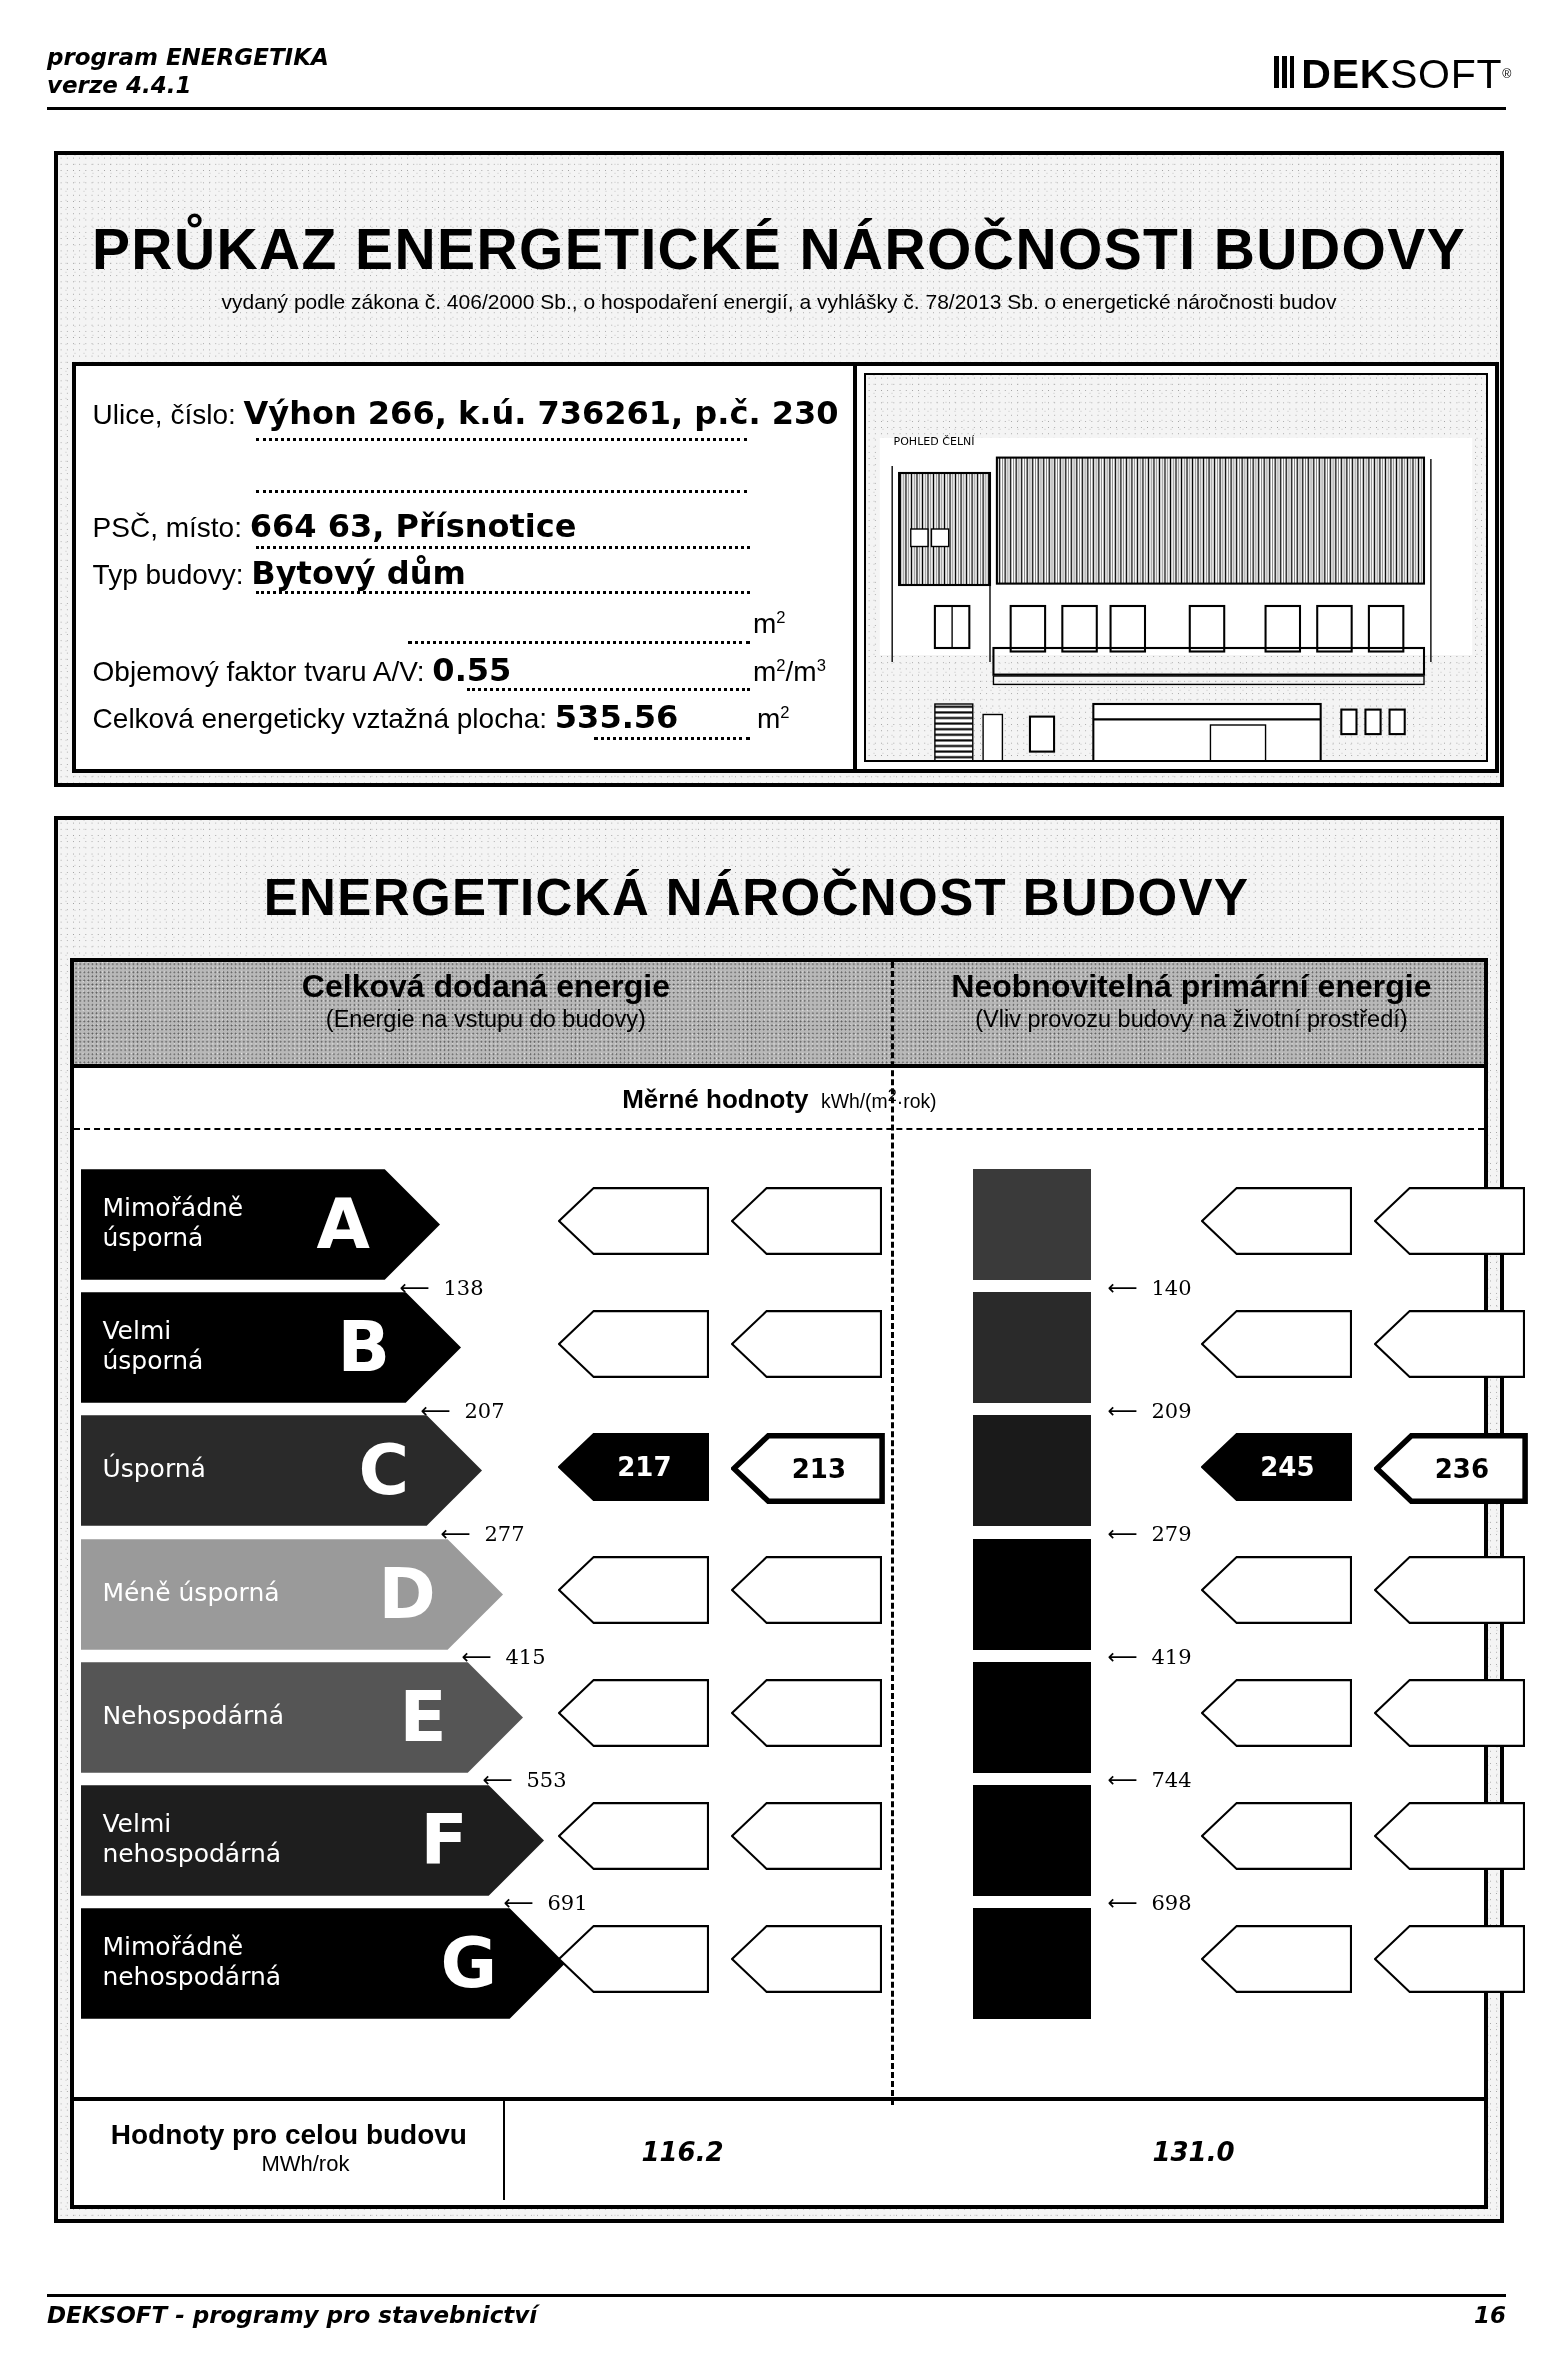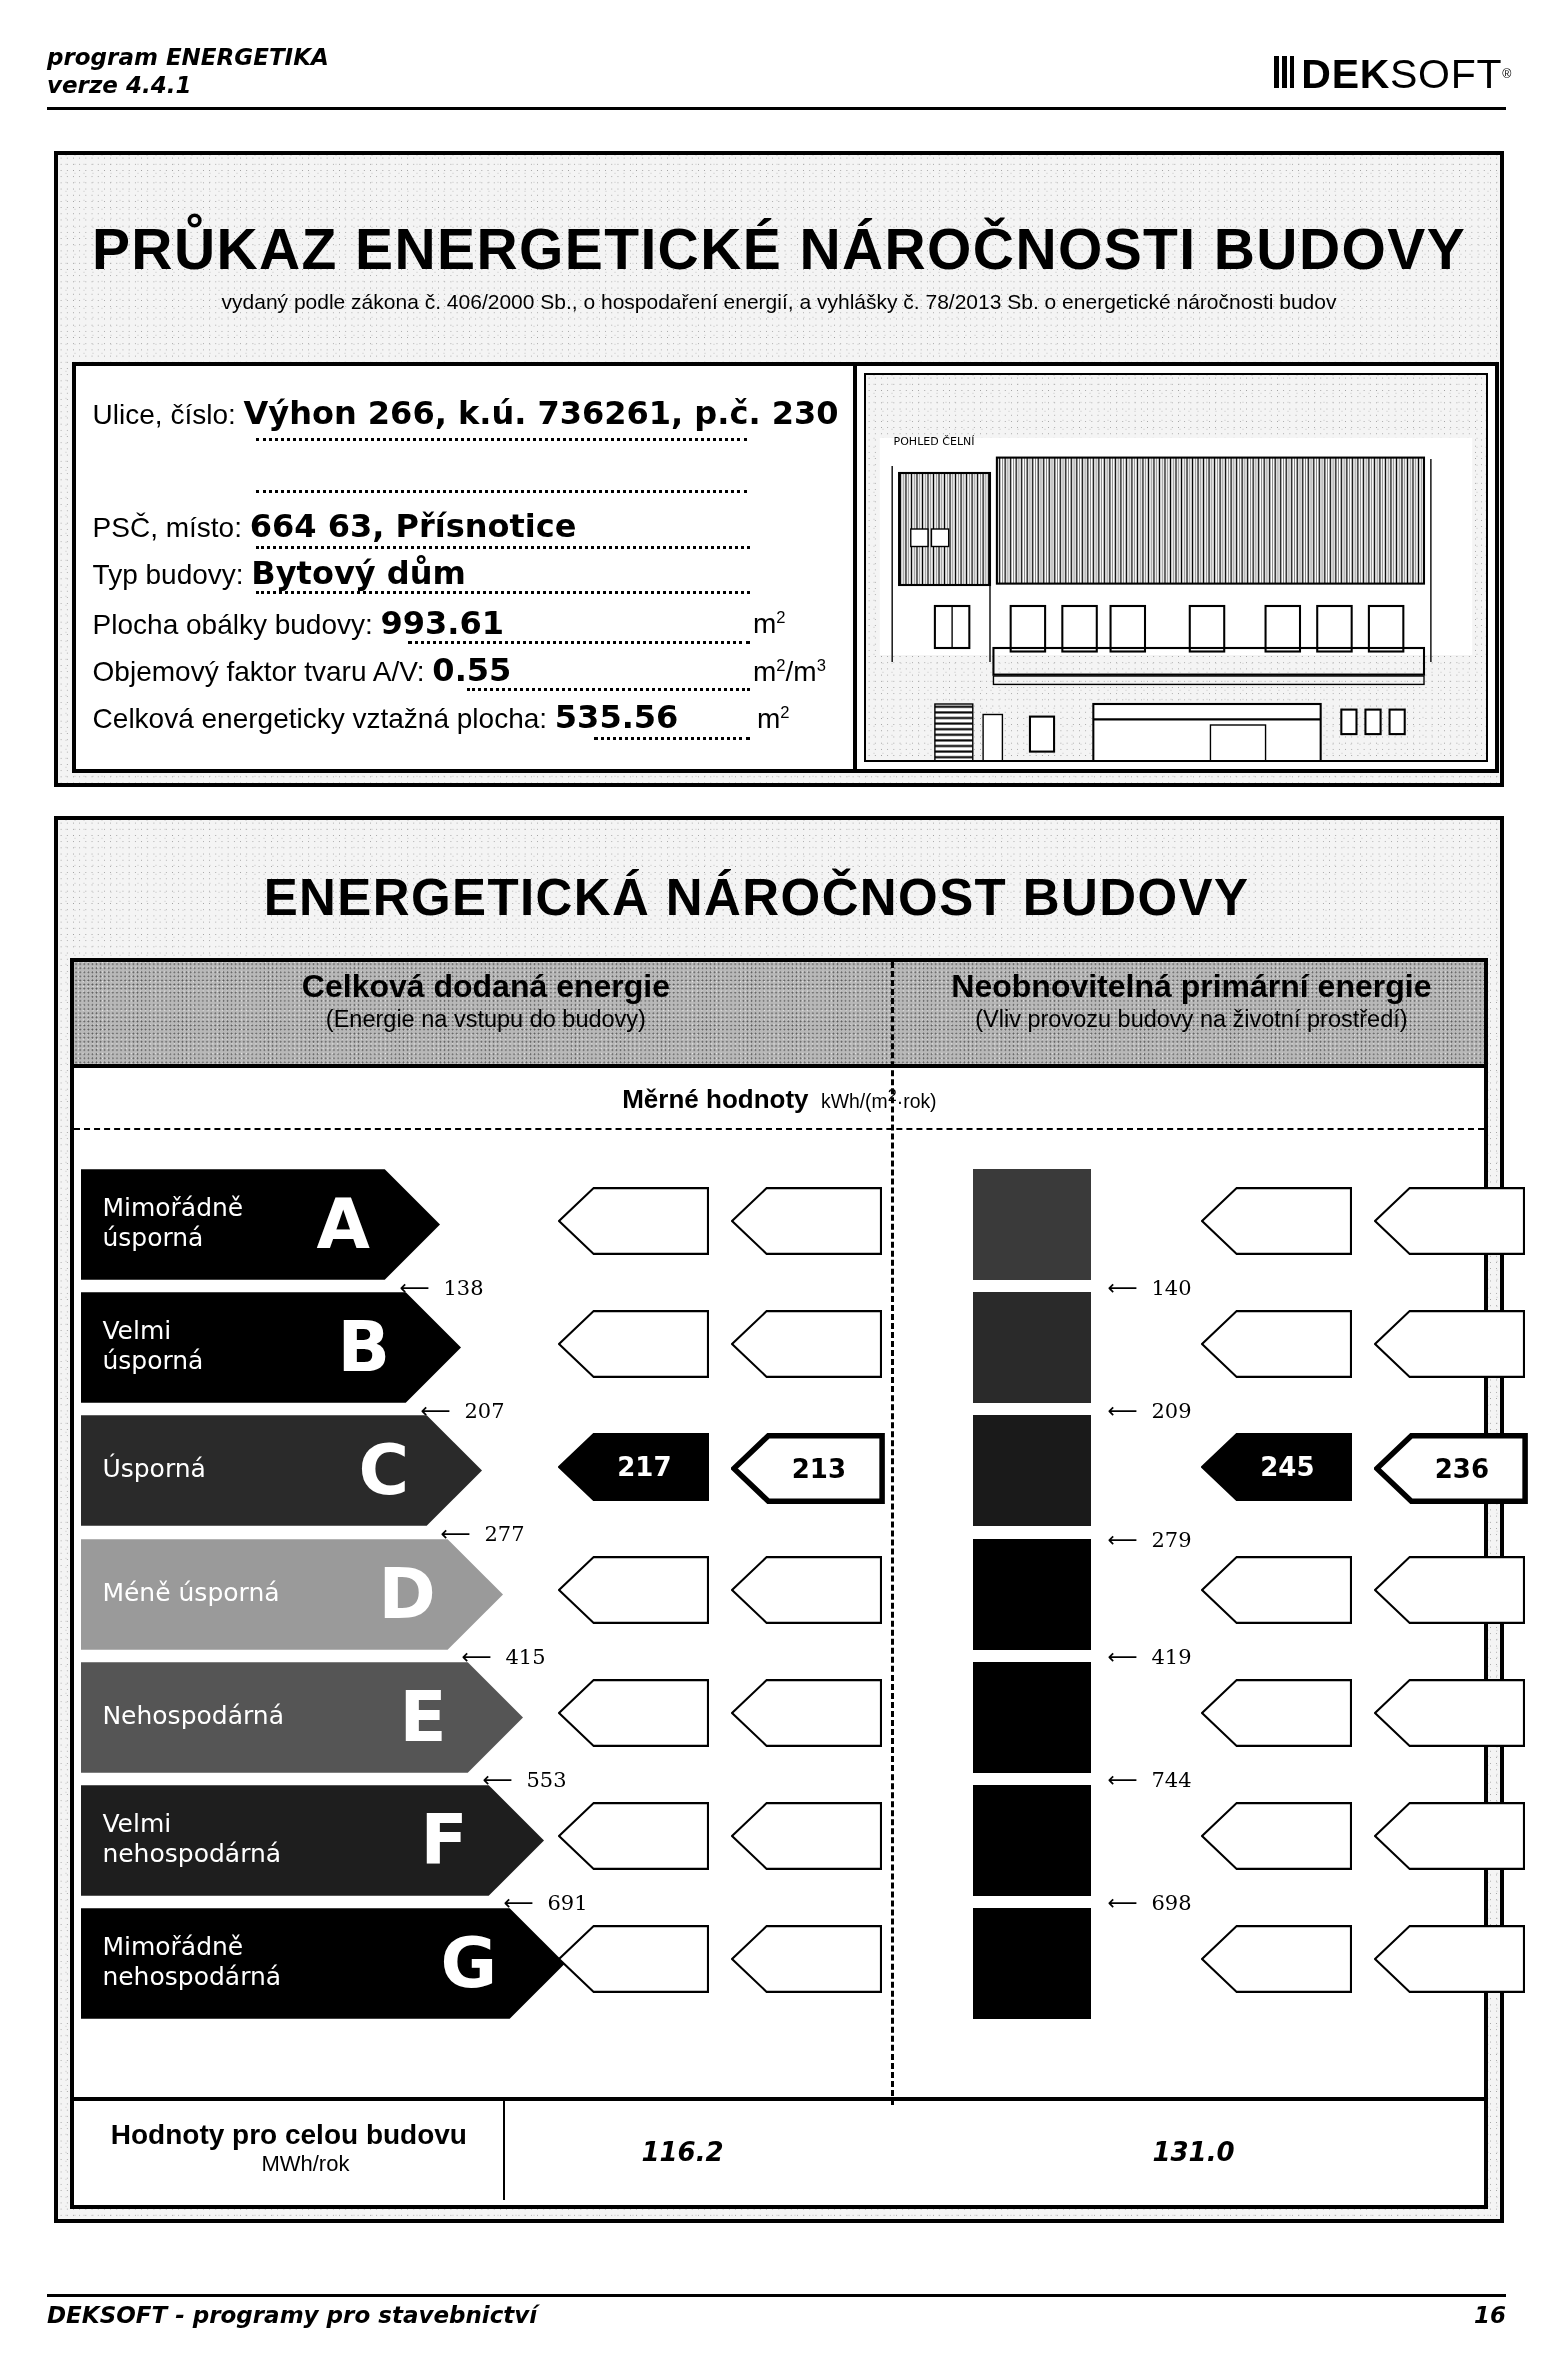--- a/index.html
+++ b/index.html
@@ -94,24 +94,20 @@
       <span class="val">664 63, Přísnotice</span>
     </div>
     <div class="dots" style="left:180px;width:494px;top:180px"></div>
 
     <div class="frow" style="top:188px">
       <span class="lbl">Typ budovy:</span>
       <span class="val">Bytový dům</span>
     </div>
     <div class="dots" style="left:180px;width:494px;top:225px"></div>
 
-    <div class="frow" style="top:238px">
-      <span class="lbl">Plocha obálky budovy:</span>
-      <span class="val">993.61</span>
-    </div>
     <div class="dots" style="left:332px;width:342px;top:275px"></div>
     <div class="unit" style="left:677px;top:242px"><span>m</span><sup>2</sup></div>
 
     <div class="frow" style="top:285px">
       <span class="lbl">Objemový faktor tvaru A/V:</span>
       <span class="val">0.55</span>
     </div>
     <div class="dots" style="left:391px;width:283px;top:322px"></div>
     <div class="unit" style="left:677px;top:290px"><span>m</span><sup>2</sup><span>/m</span><sup>3</sup></div>
 
@@ -279,21 +275,21 @@
         <div class="ind" style="left: 1127px; top: 471px; width: 151px; height: 68px;">
           <div class="num" style="color: rgb(255, 255, 255);">245</div>
         </div>
         <svg width="154" height="71" style="position: absolute; left: 1300px; top: 471px;" viewBox="0 0 223 103">
           <polygon points="54,4 219,4 219,99 54,99 4,51.5" fill="#fff" stroke="#000" stroke-width="8"></polygon>
         </svg>
         <div class="ind" style="left: 1300px; top: 471px; width: 154px; height: 71px;">
           <div class="num" style="color: rgb(0, 0, 0);">236</div>
         </div>
         <div class="thr" style="left: 366px; top: 560px;"><span class="arr">⟵</span><span>277</span></div>
-        <div class="thr" style="left: 1033px; top: 560px; margin-top: 6px;"><span class="arr">⟵</span><span>279</span></div>
+        <div class="thr" style="left: 1033px; top: 560px;"><span class="arr">⟵</span><span>279</span></div>
         <svg width="422" height="111" style="position: absolute; left: 7px; top: 577px;" viewBox="0 0 610 160">
           <polygon points="0,0 530,0 610,80 530,160 0,160" fill="#9a9a9a"></polygon>
         </svg>
         <div class="cls" style="left: 7px; top: 577px; width: 422px; height: 111px;">
           <div class="name" style="top: 39px;">
             <div>Méně úsporná</div>
           </div>
           <div class="letter" style="left: 297px; top: 21px;">D</div>
         </div>
         <div class="bar" style="left: 899px; top: 577px; width: 118px; height: 111px; background: rgb(0, 0, 0);"></div>

